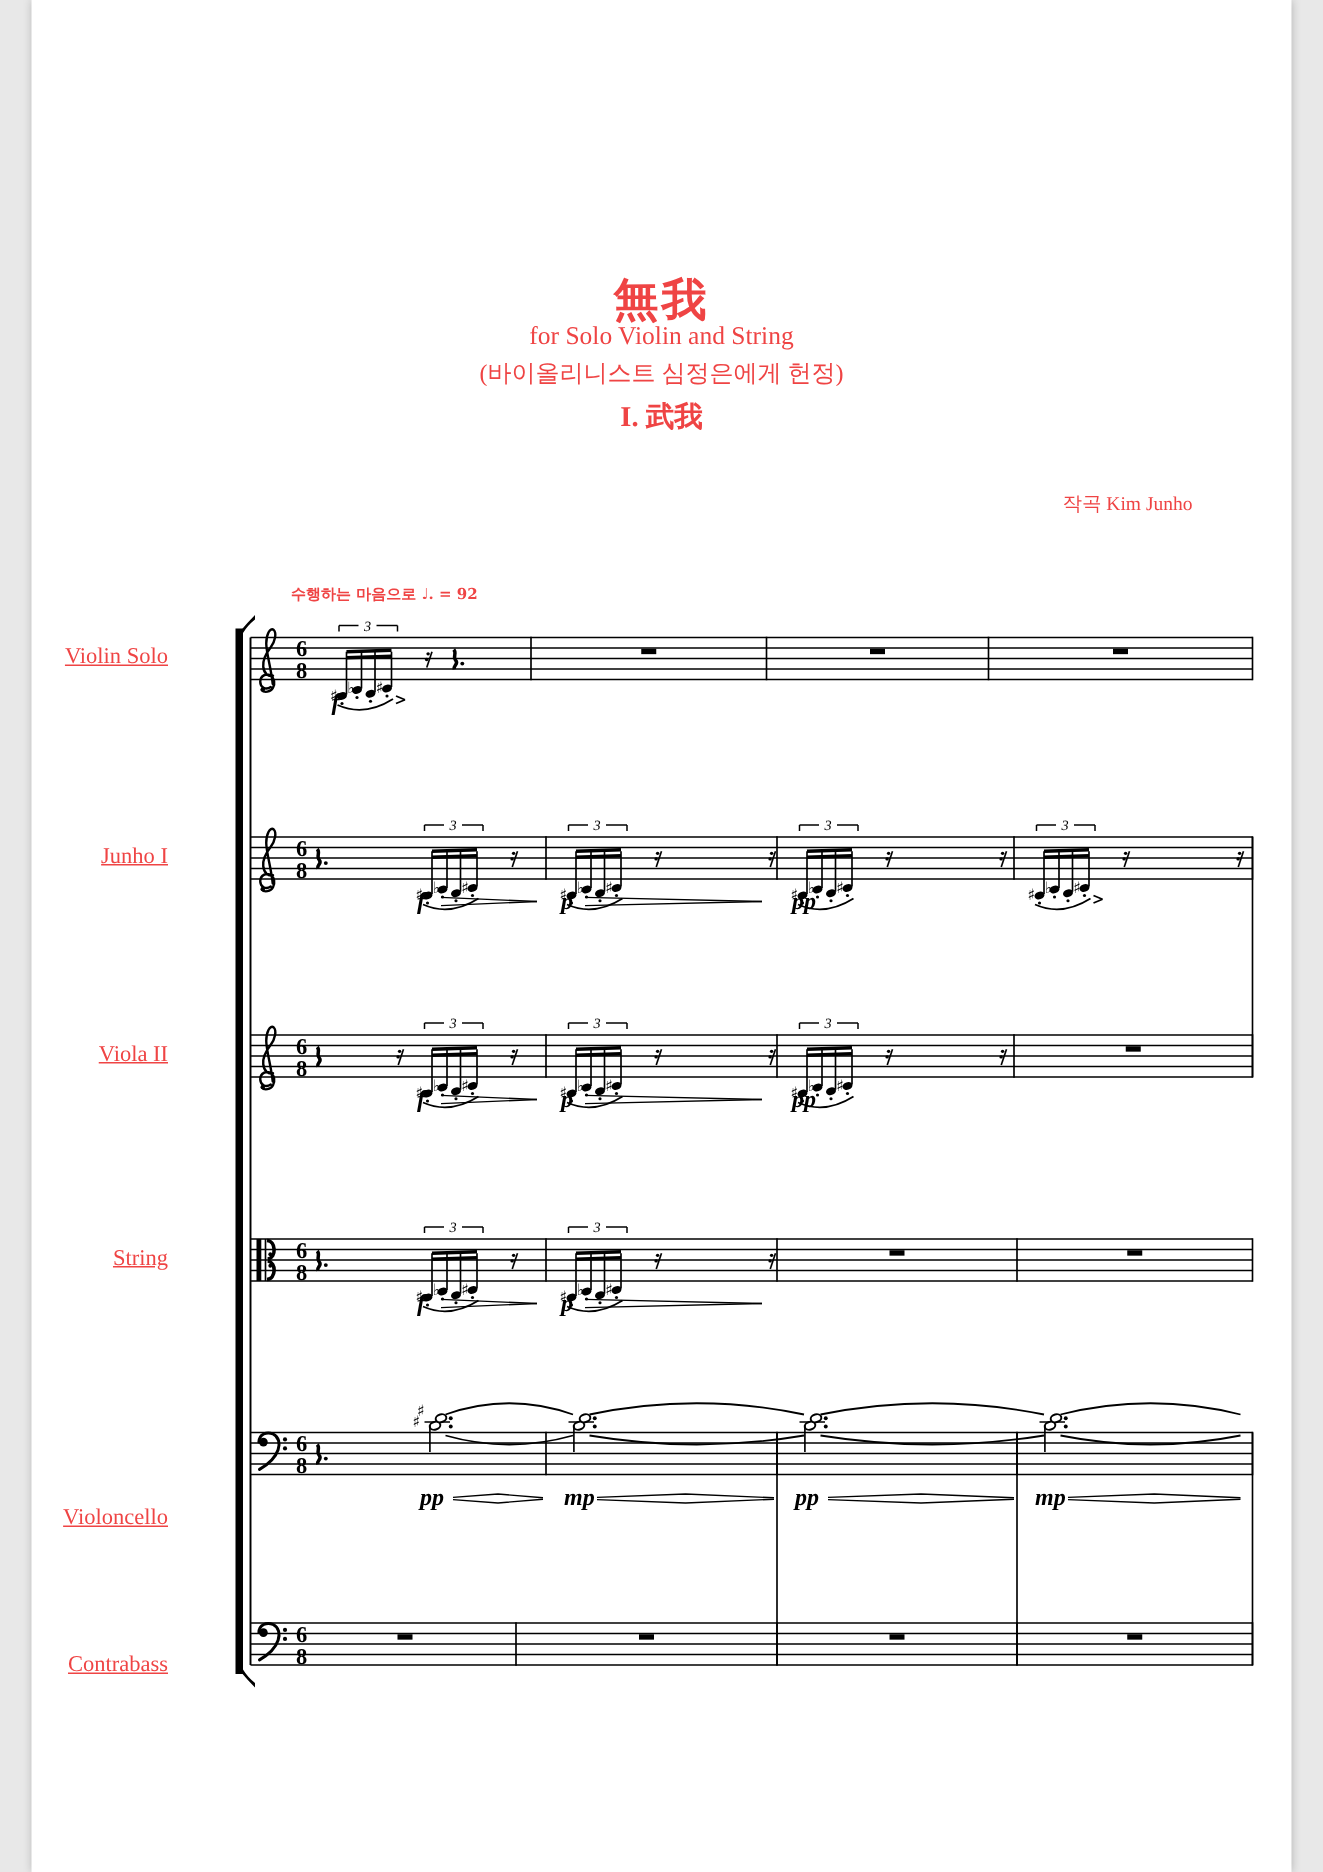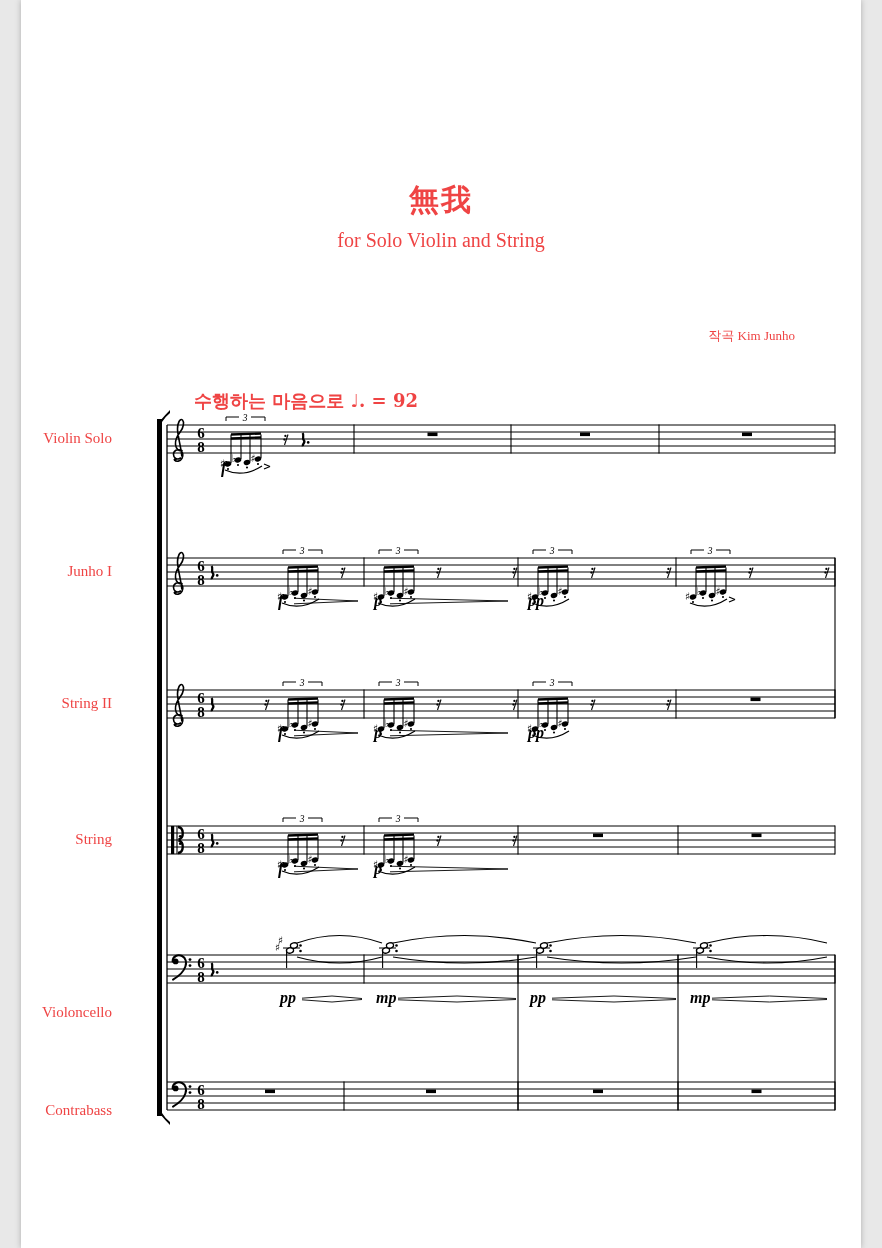--- a/index.html
+++ b/index.html
@@ -4,51 +4,53 @@
 <style>
   html,body{margin:0;padding:0;background:#e8e8e8;}
   .sheet{
     position:relative;width:840px;height:1248px;background:#ffffff;
     font-family:"Liberation Serif",serif;color:#ef4444;overflow:hidden;
     margin:0 auto;box-shadow:0 0 6px rgba(0,0,0,.25);
   }
   .abs{position:absolute;}
   .center{left:0;right:0;text-align:center;}
   .title{top:180px;font-size:30px;font-weight:bold;letter-spacing:2px;}
-  .subtitle{top:229px;font-size:20px;}
+  .subtitle{top:214px;font-size:17px;}
   .dedication{top:239px;font-size:16px;}
   .movement{top:265px;font-size:19px;font-weight:bold;}
   .composer{top:327px;right:66px;font-size:13px;}
-  .tempo{top:389px;left:173px;font-size:18px;font-weight:bold;font-family:"DejaVu Sans",sans-serif;}
+  .tempo{top:389px;left:173px;font-size:10px;font-weight:bold;font-family:"DejaVu Sans",sans-serif;}
   .tempo .beat{font-family:"DejaVu Serif",serif;}
-  .inst-label{right:749px;font-size:15px;text-align:center;white-space:nowrap;}
+  .inst-label{right:749px;font-size:15px;text-align:center;white-space:nowrap;text-decoration:underline;}
   svg{position:absolute;top:0;left:0;}
   svg text{font-family:"Liberation Serif",serif;}
   .dyn{font-style:italic;font-weight:bold;font-size:16px;}
   .tupnum{font-style:italic;font-size:9.5px;}
   .timesig{font-weight:bold;font-size:15px;}
   .accidental{font-family:"DejaVu Sans",sans-serif;font-size:10.5px;}
 </style>
 </head>
 <body>
 
 <div class="sheet">
 
   <div class="abs center title">無我</div>
   <div class="abs center subtitle">for Solo Violin and String</div>
+  <div class="abs center dedication">(바이올리니스트 심정은에게 헌정)</div>
+  <div class="abs center movement">I. 武我</div>
   <div class="abs composer">작곡 Kim Junho</div>
 
   <div class="abs tempo">
     <span>수행하는 마음으로</span>
     <span class="beat">♩. = 92</span>
   </div>
 
   <div class="abs inst-label" style="top:430px;">Violin Solo</div>
   <div class="abs inst-label" style="top:563px;">Junho I</div>
-  <div class="abs inst-label" style="top:695px;">String II</div>
+  <div class="abs inst-label" style="top:695px;">Viola II</div>
   <div class="abs inst-label" style="top:831px;">String</div>
   <div class="abs inst-label" style="top:1004px;">Violoncello</div>
   <div class="abs inst-label" style="top:1102px;">Contrabass</div>
 
   <svg id="score-svg" width="882" height="1248" viewBox="0 0 882 1248">
       <g>
         <rect x="136" y="419" width="5" height="697" fill="#000"></rect>
         <path d="M 139,421 Q 144,415 149,410 L 149,413 Q 144,417 141,422 Z" fill="#000"></path>
         <path d="M 139,1114 Q 144,1120 149,1125 L 149,1122 Q 144,1118 141,1113 Z" fill="#000"></path>
       </g>

